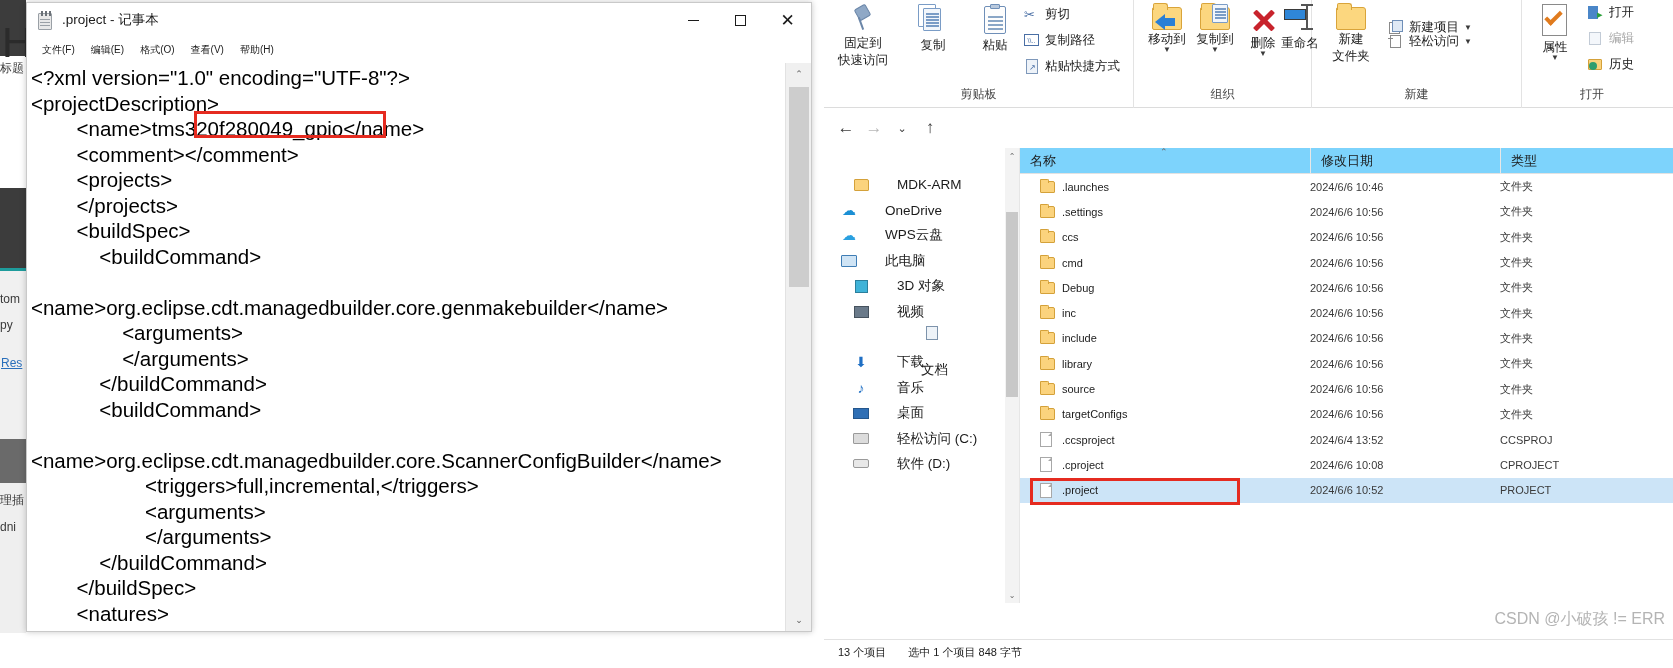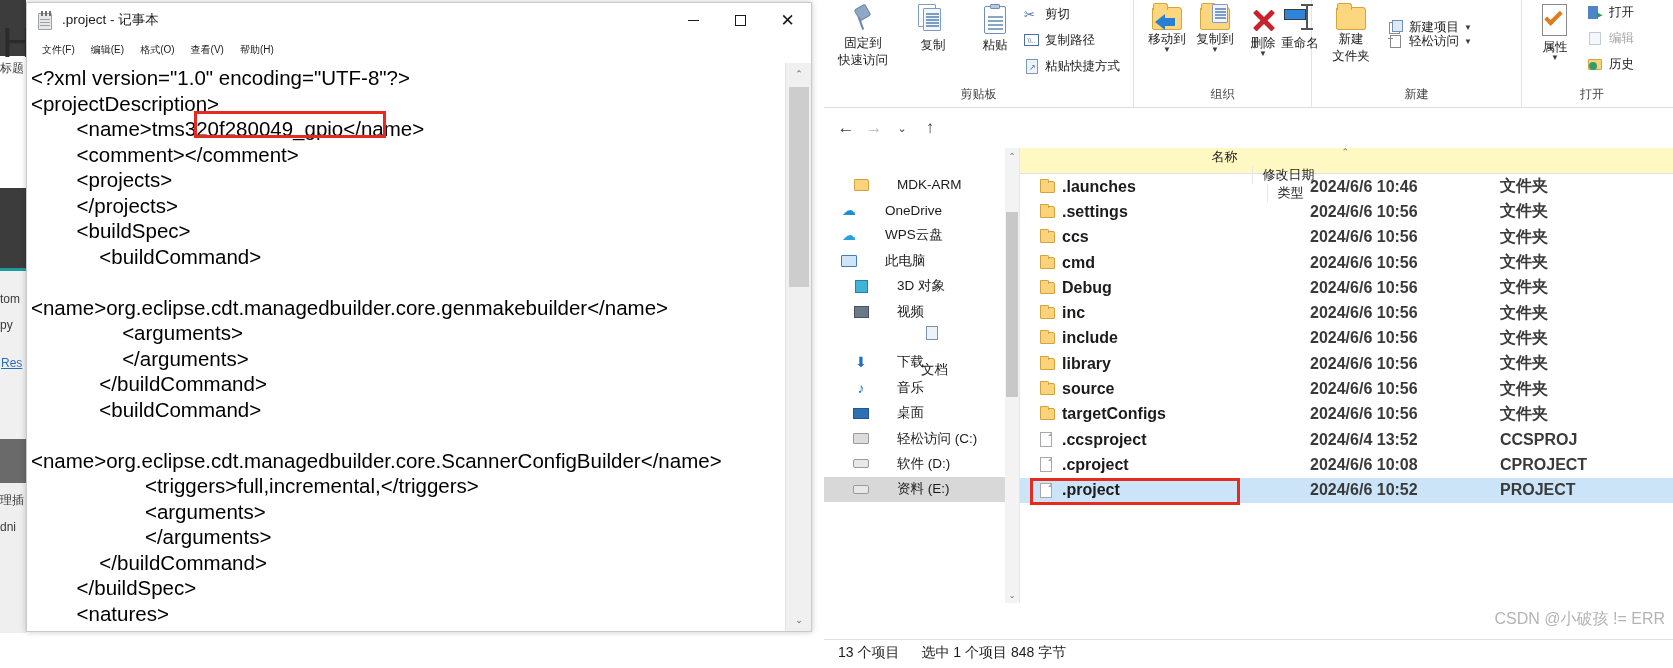--- a/index.html
+++ b/index.html
@@ -259,38 +259,38 @@
   .nav-thumb { position: absolute; left: 1px; top: 64px; width: 12px; height: 185px; background: #c8c8c8; }
   .nav-sb-btn {
     position: absolute; left: 0; width: 14px; height: 16px;
     display: flex; align-items: center; justify-content: center;
     font-size: 8px; color: #6a6a6a;
   }
 
   .ex-list { flex: 1; position: relative; overflow: hidden; }
   .list-head {
     height: 26px; display: flex; align-items: center;
-    border-bottom: 1px solid #e2e2e2; background: #fef9c3; position: relative; flex-direction: column;
+    border-bottom: 1px solid #e2e2e2; background: #7dd3fc; position: relative;
   }
   .col {
     font-size: 13px; color: #1b1b1b; position: relative; height: 26px;
     display: flex; align-items: center; padding-left: 10px;
   }
   .col + .col { border-left: 1px solid #e7e7e7; }
   .col-name { width: 290px; }
   .col-date { width: 190px; }
   .col-type { width: 160px; }
   .sort-arrow {
     position: absolute; left: 140px; top: -1px; font-size: 9px; color: #6a6a6a;
   }
   .row {
     height: 25.3px; display: flex; align-items: center; position: relative;
   }
   .row.sel { background: #cce4f7; }
-  .cell { font-size: 16px; color: #1b1b1b; display: flex; align-items: center; font-weight: bold; }
+  .cell { font-size: 11px; color: #1b1b1b; display: flex; align-items: center; }
   .c-name { width: 290px; padding-left: 20px; }
   .c-date { width: 190px; color: #3a3a3a; }
   .c-type { width: 160px; color: #3a3a3a; }
   .f-ico { width: 22px; flex: none; display: flex; align-items: center; }
   .f-folder {
     width: 15px; height: 12px; background: #fbd37d;
     border: 1px solid #d4a13a; border-radius: 1px 2px 1px 1px; position: relative;
   }
   .f-folder::before {
     content:""; position:absolute; left:-1px; top:-3px; width:7px; height:3px;
@@ -307,21 +307,21 @@
   .row-hl {
     position: absolute; border: 3px solid #e52b20; pointer-events: none;
   }
 
   
   .ex-status {
     position: absolute; left: 0; right: 0; bottom: 3px; height: 26px;
     border-top: 1px solid #e2e2e2; display: flex; align-items: center;
     background: #ffffff; padding-left: 14px; gap: 22px;
   }
-  .st-text { font-size: 14px; color: #1b1b1b; white-space: nowrap; }
+  .st-text { font-size: 11px; color: #1b1b1b; white-space: nowrap; }
 
   .watermark {
     position: absolute; right: 8px; bottom: 38px;
     font-size: 16px; color: #b4b4b4; white-space: nowrap;
     font-family: "Liberation Sans", "DejaVu Sans", sans-serif;
   }
 </style>
 </head>
 <body>
 
@@ -649,26 +649,20 @@
                 <span style="display:inline-block;width:16px;height:11px;background:#dcdcdc;border:1px solid #9a9a9a;border-radius:1px;"></span>
               </span>
               <span>轻松访问 (C:)</span>
             </div>
             <div class="nav-item" style="padding-left: 26px;">
               <span class="nav-ico">
                 <span style="display:inline-block;width:16px;height:9px;background:#e8e8e8;border:1px solid #9a9a9a;border-radius:2px;"></span>
               </span>
               <span>软件 (D:)</span>
             </div>
-            <div class="nav-item sel" style="padding-left: 26px;">
-              <span class="nav-ico">
-                <span style="display:inline-block;width:16px;height:9px;background:#e8e8e8;border:1px solid #9a9a9a;border-radius:2px;"></span>
-              </span>
-              <span>资料 (E:)</span>
-            </div>
           </div>
         <div class="nav-scroll">
           <div class="nav-sb-btn" style="top:0;">⌃</div>
           <div class="nav-thumb"></div>
           <div class="nav-sb-btn" style="bottom:0;">⌄</div>
         </div>
       </div>
 
       <div class="ex-list">
         <div class="list-head">

